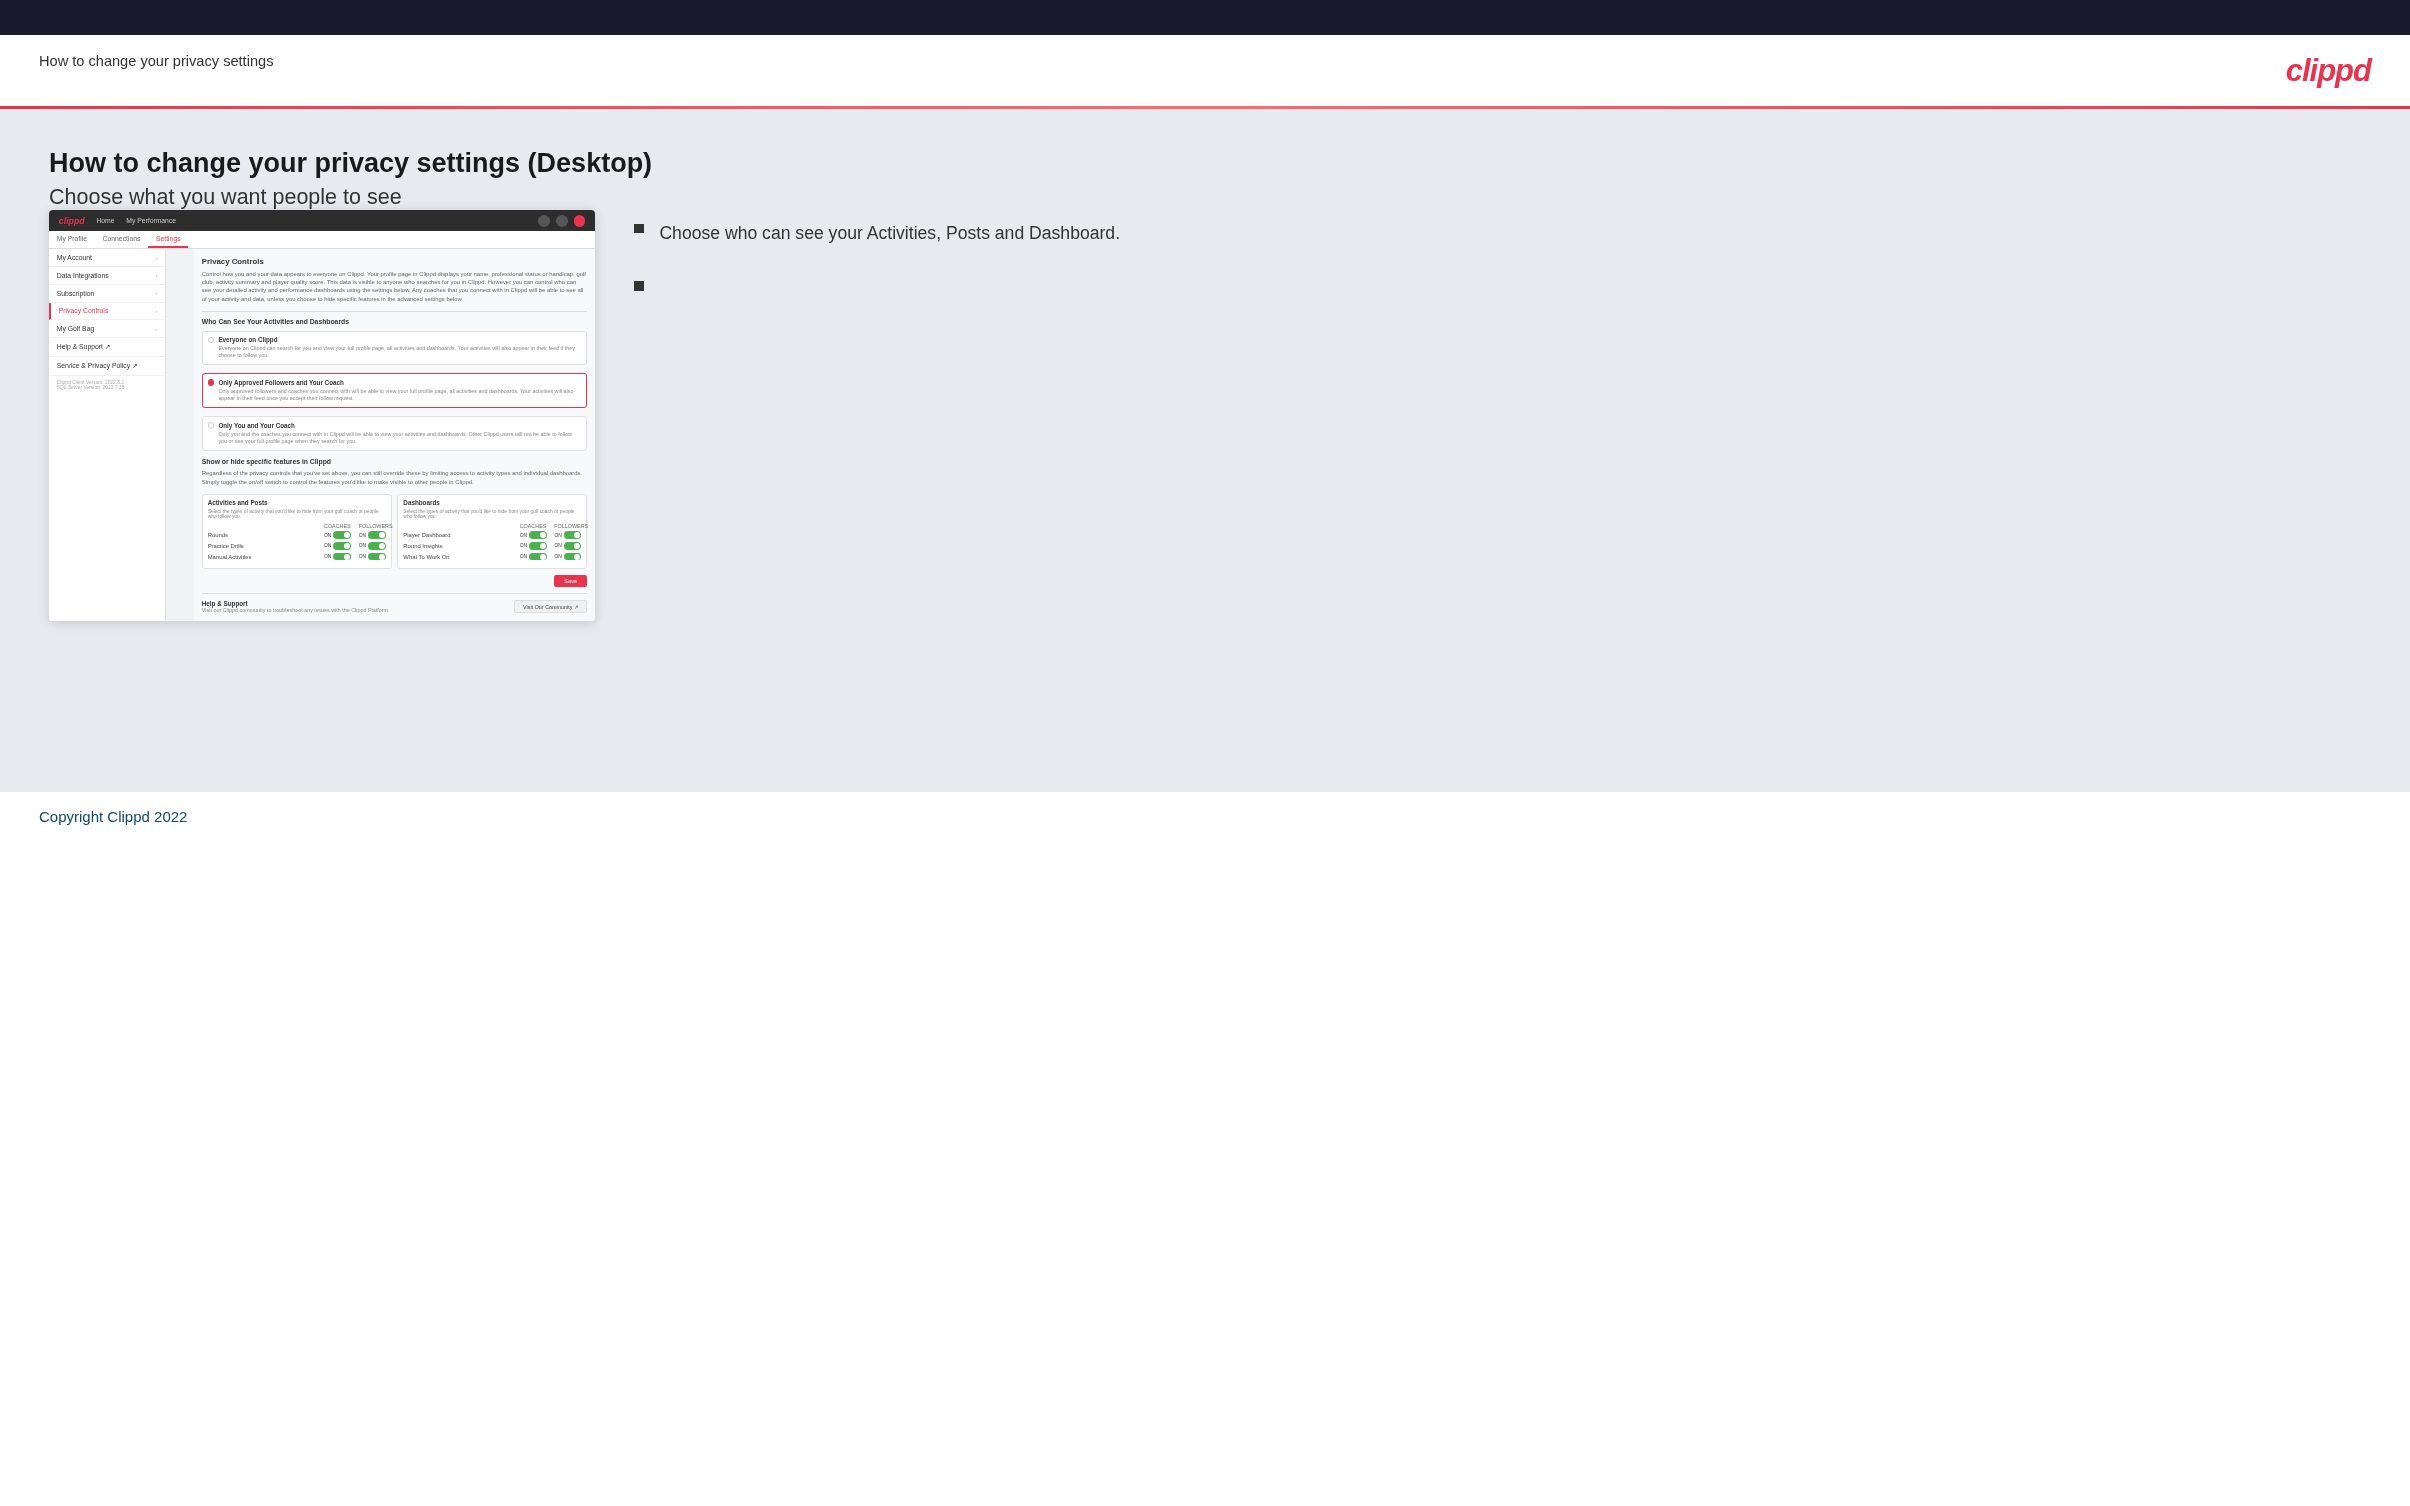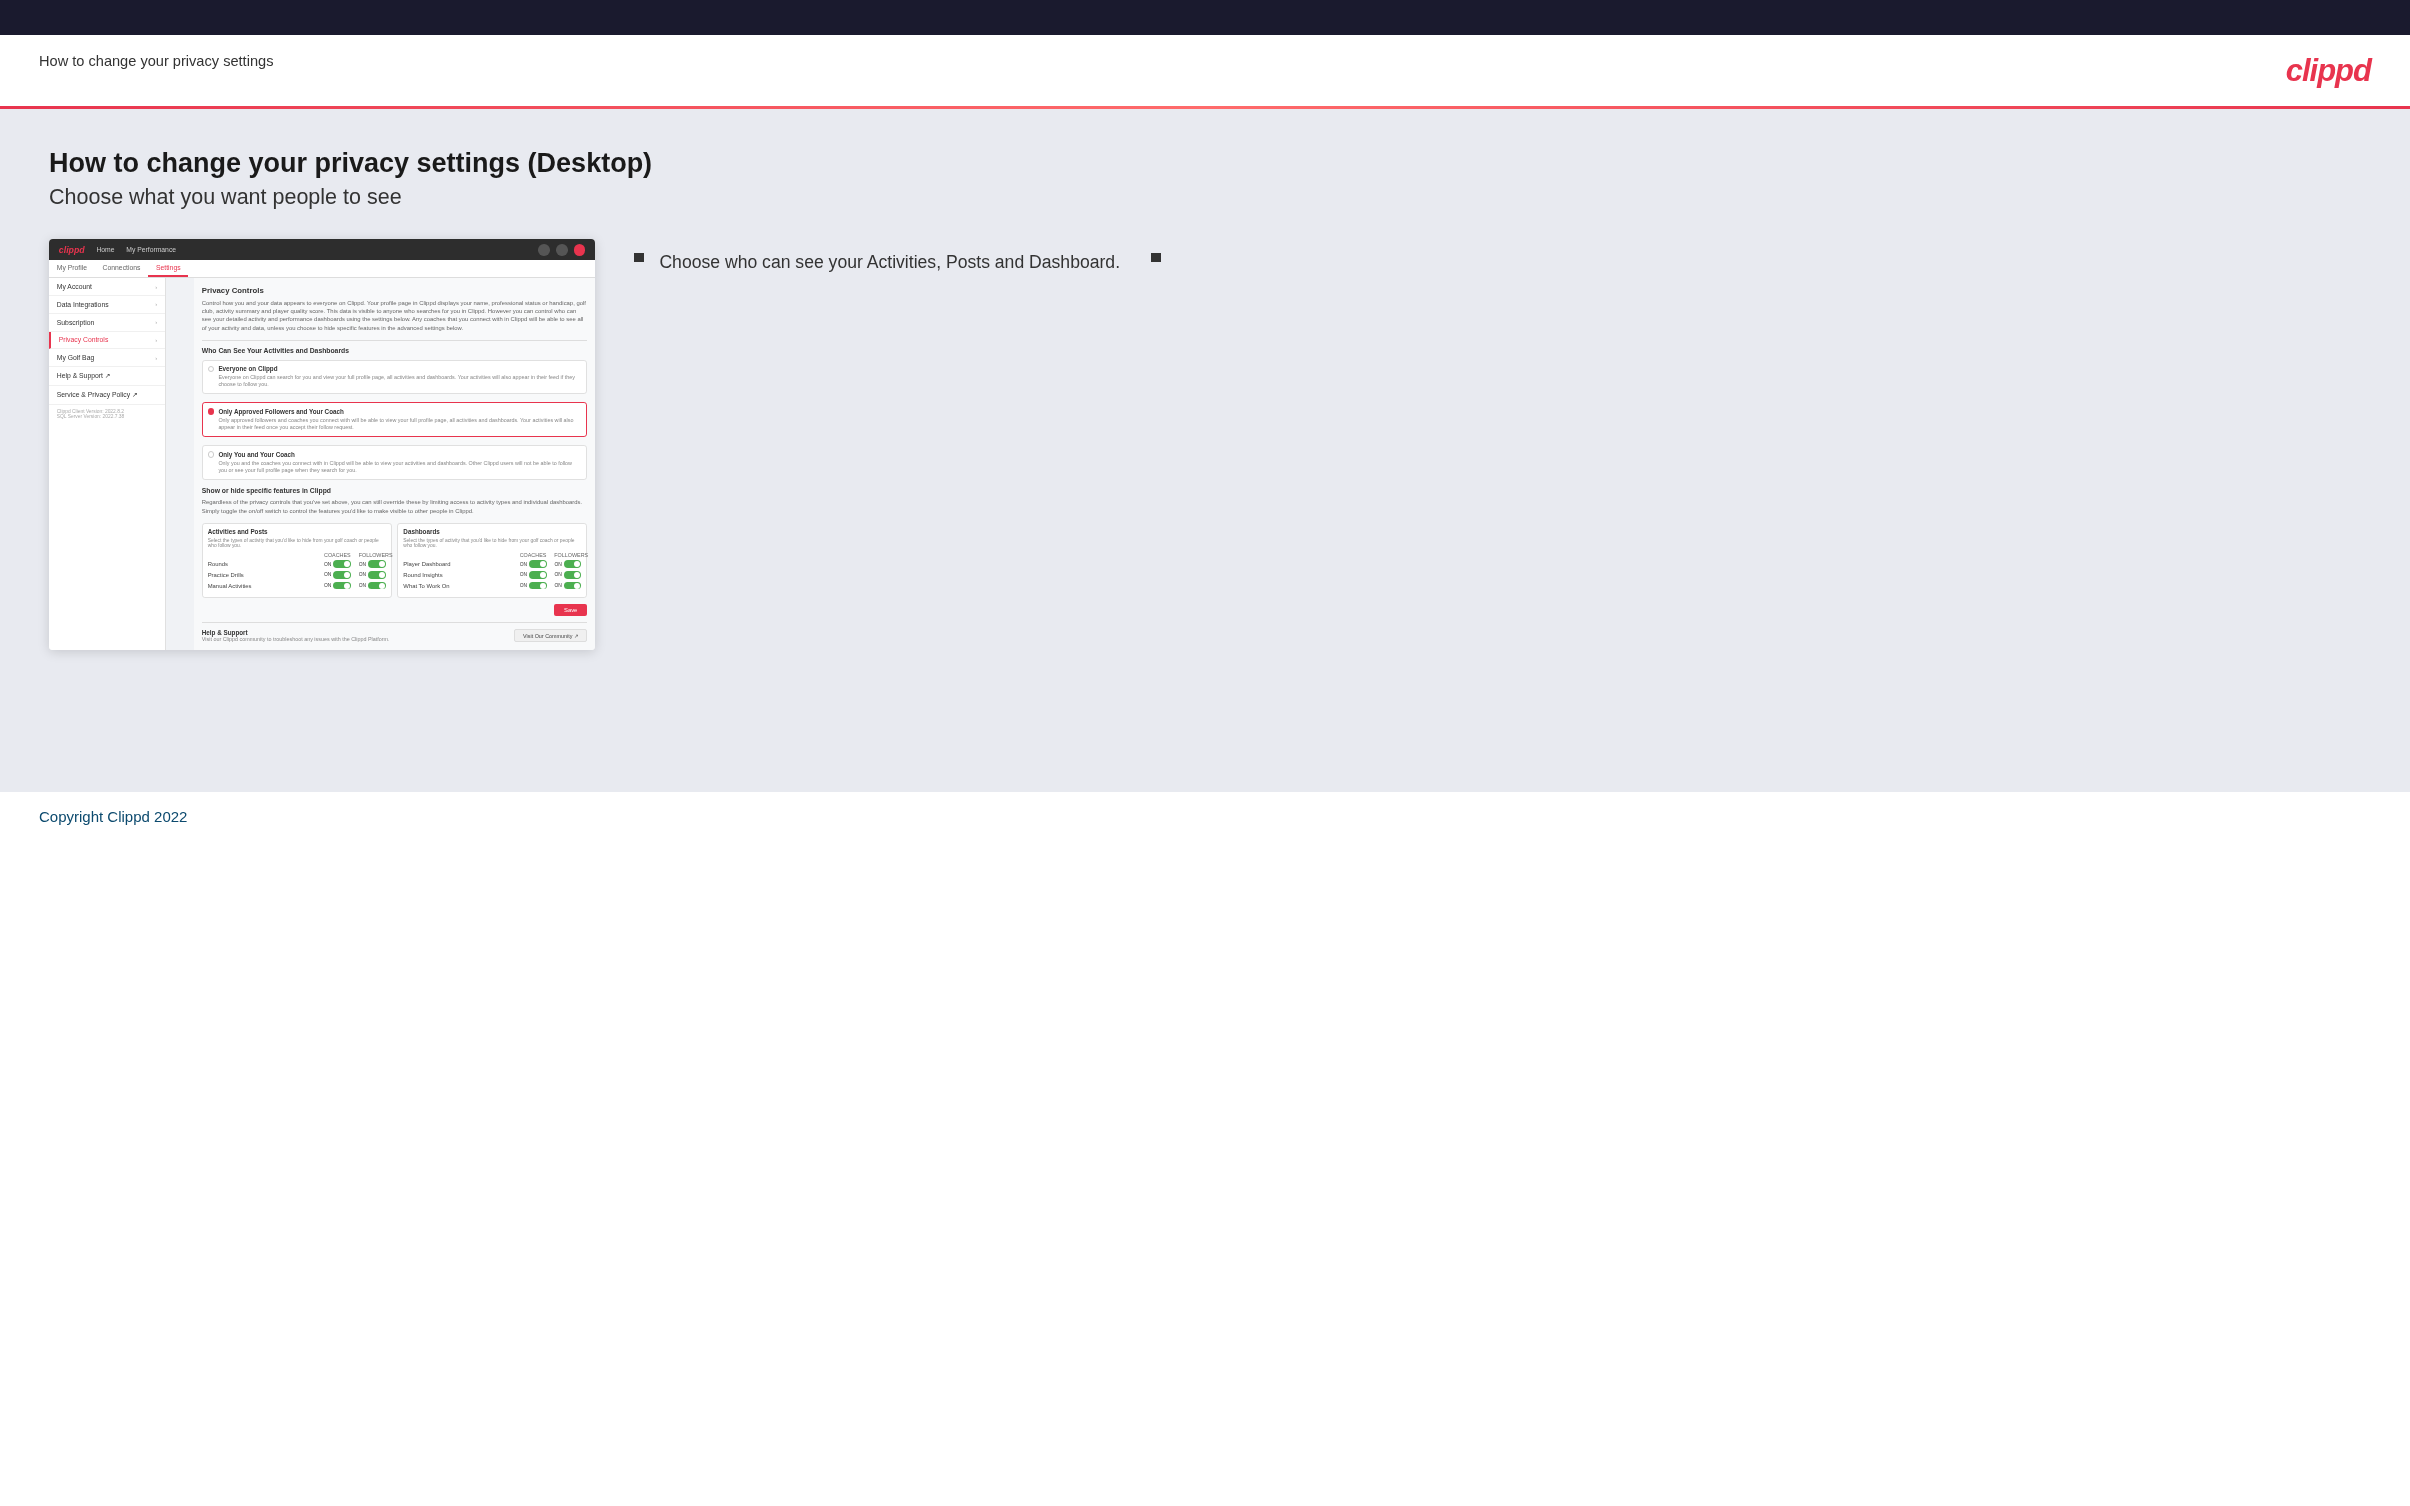--- a/index.html
+++ b/index.html
@@ -47,21 +47,20 @@
     .page-heading {
       font-size: 27px;
       font-weight: bold;
       color: #1a1a1a;
       margin-bottom: 5.9px;
     }
 
     .page-subheading {
       font-size: 21.5px;
       color: #333;
-      margin-bottom: 29px;
     }
 
     .content-row {
       display: flex;
       gap: 39px;
       align-items: flex-start;
     }
 
     .screenshot-container {
       flex: 0 0 546px;
@@ -403,21 +402,21 @@
     .from-here-title {
       font-size: 21.5px;
       color: #333;
       margin-bottom: 27px;
       font-weight: normal;
     }
 
     .bullet-list {
       list-style: none;
       display: flex;
-      flex-direction: row;
+      flex-direction: column;
       gap: 31px;
     }
 
     .bullet-item {
       display: flex;
       gap: 15.6px;
       align-items: flex-start;
     }
 
     .bullet-square {

